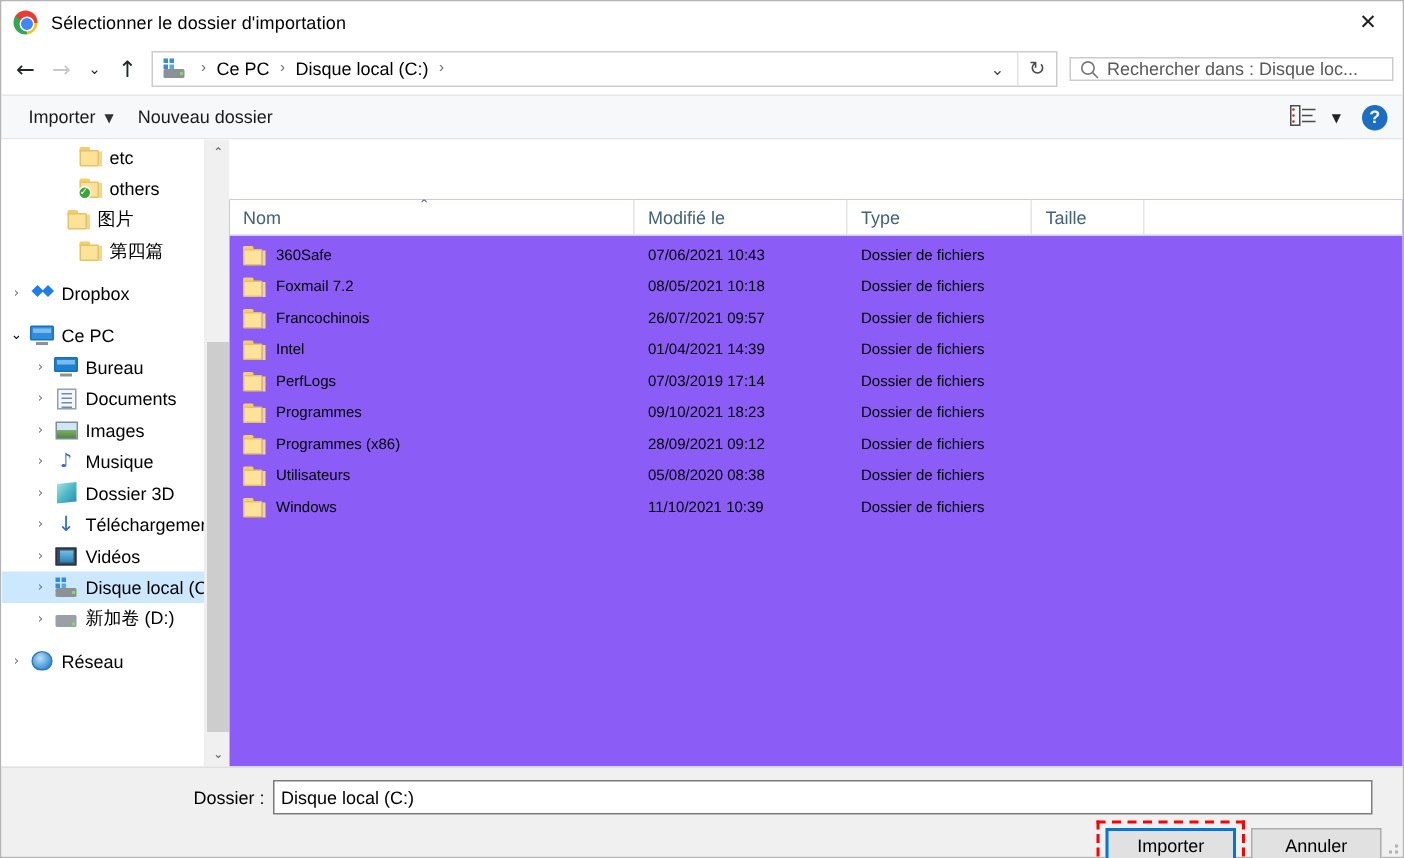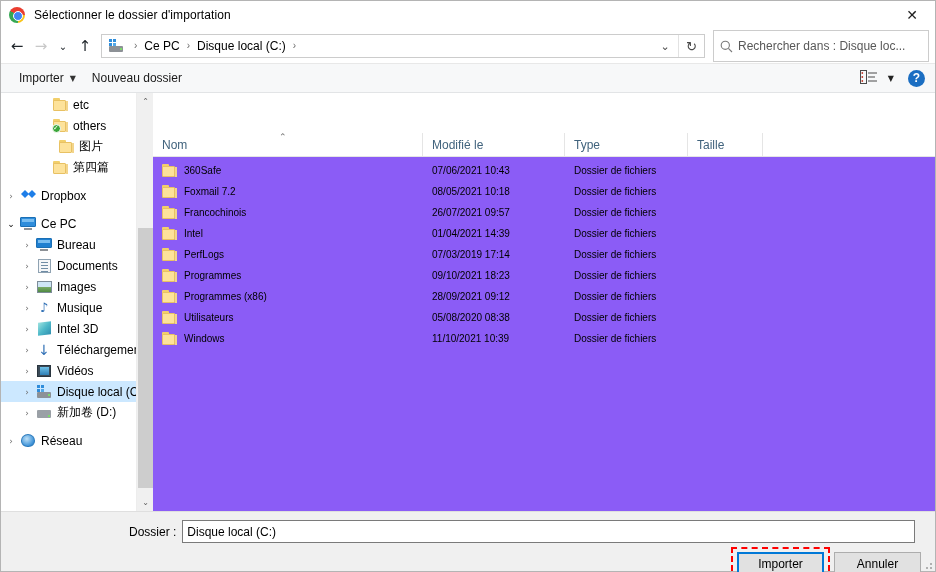--- a/index.html
+++ b/index.html
@@ -66,21 +66,21 @@
   .crumb-sep { font-size: 10px; color: #6b6b6b; padding: 0 5px; line-height: 1; }
   .addr-spacer { flex: 1 1 auto; }
   .addr-chevron, .addr-refresh {
     width: 26px; height: 22px; flex: 0 0 26px;
     display: flex; align-items: center; justify-content: center;
     font-size: 11px; color: #4a4a4a; cursor: default;
     font-family: "DejaVu Sans", sans-serif;
   }
   .addr-refresh { border-left: 1px solid #e2e2e2; font-size: 13px; }
   .searchbox {
-    flex: 0 0 216px; height: 32px; margin-left: 6px; margin-right: 2px;
+    flex: 0 0 216px; height: 16px; margin-left: 6px; margin-right: 2px;
     border: 1px solid #cccccc; background: #ffffff;
     display: flex; align-items: center; overflow: hidden;
   }
   .search-icon {
     width: 24px; flex: 0 0 24px; display: flex;
     align-items: center; justify-content: center;
   }
   .search-text {
     font-size: 12px; color: #585858; white-space: nowrap;
     overflow: hidden; text-overflow: clip;
@@ -449,21 +449,21 @@
             <span class="tree-ico">
               <span class="folder" style="position:relative">
                 <span class="tab"></span>
                 <span class="bodyf"></span>
                 <span class="edge"></span>
                 <span class="badge-check">✓</span>
               </span>
             </span>
             <span class="tree-label">others</span>
           </div>
-          <div class="tree-row" style="padding-left: 40px;">
+          <div class="tree-row" style="padding-left: 26px;">
             <span class="tw"></span>
             <span class="tree-ico">
               <span class="folder">
                 <span class="tab"></span>
                 <span class="bodyf"></span>
                 <span class="edge"></span>
               </span>
             </span>
             <span class="tree-label">图片</span>
           </div>
@@ -529,21 +529,21 @@
             <span class="tree-ico">
               <span class="noteicon">♪</span>
             </span>
             <span class="tree-label">Musique</span>
           </div>
           <div class="tree-row" style="padding-left: 18px;">
             <span class="tw">›</span>
             <span class="tree-ico">
               <span class="obj3d"></span>
             </span>
-            <span class="tree-label">Intel 3D</span>
+            <span class="tree-label">Dossier 3D</span>
           </div>
           <div class="tree-row" style="padding-left: 18px;">
             <span class="tw">›</span>
             <span class="tree-ico">
               <span class="dlicon">↓</span>
             </span>
             <span class="tree-label">Téléchargements</span>
           </div>
           <div class="tree-row" style="padding-left: 18px;">
             <span class="tw">›</span>

